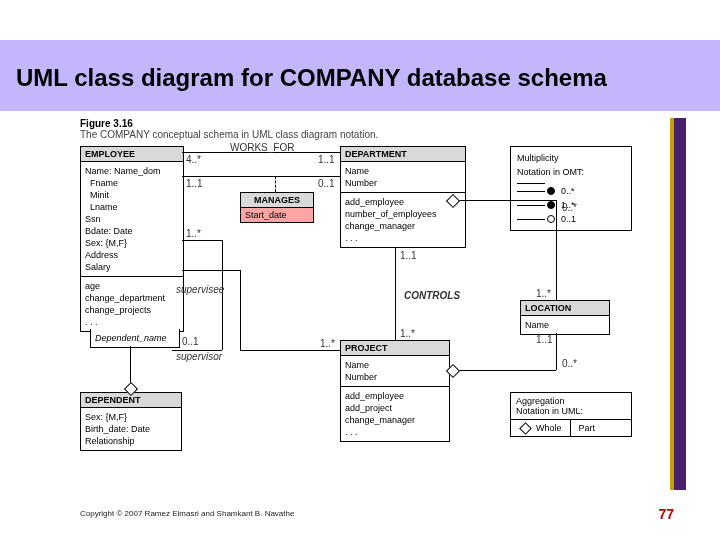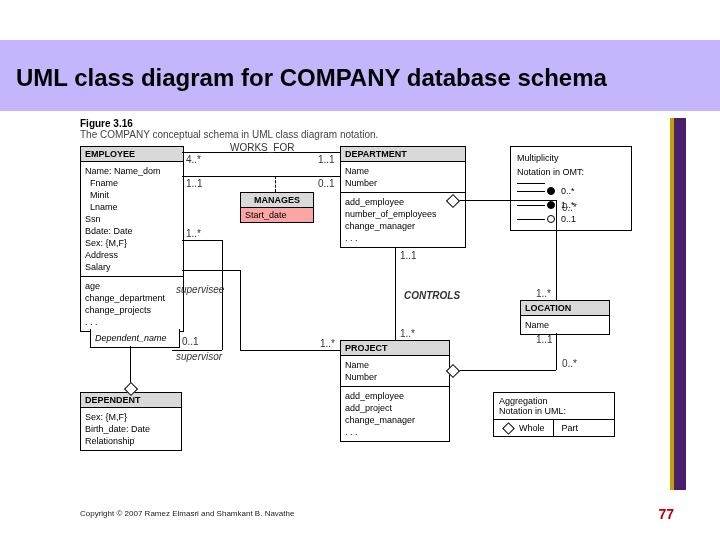--- a/index.html
+++ b/index.html
@@ -129,21 +129,21 @@
           <span class="dot"></span>
           <span>1..*</span>
         </div>
       <div class="lline">
           <span class="bar"></span>
           <span class="dot odot"></span>
           <span>0..1</span>
         </div>
     </div>
 
-    <div class="aggbox" style="left:413px;top:252px;width:120px">
+    <div class="aggbox" style="left:430px;top:252px;width:120px">
       <div class="hd" style="white-space:pre-line">Aggregation
 Notation in UML:</div>
       <div class="row">
         <div class="cell"><span class="dm"></span><span>Whole</span></div>
         <div class="cell">Part</div>
       </div>
     </div>
 
     <div class="line" style="left:102px;top:12px;width:158px;height:1px"></div>
     <div class="lbl" style="left:150px;top:2px">WORKS_FOR</div>

